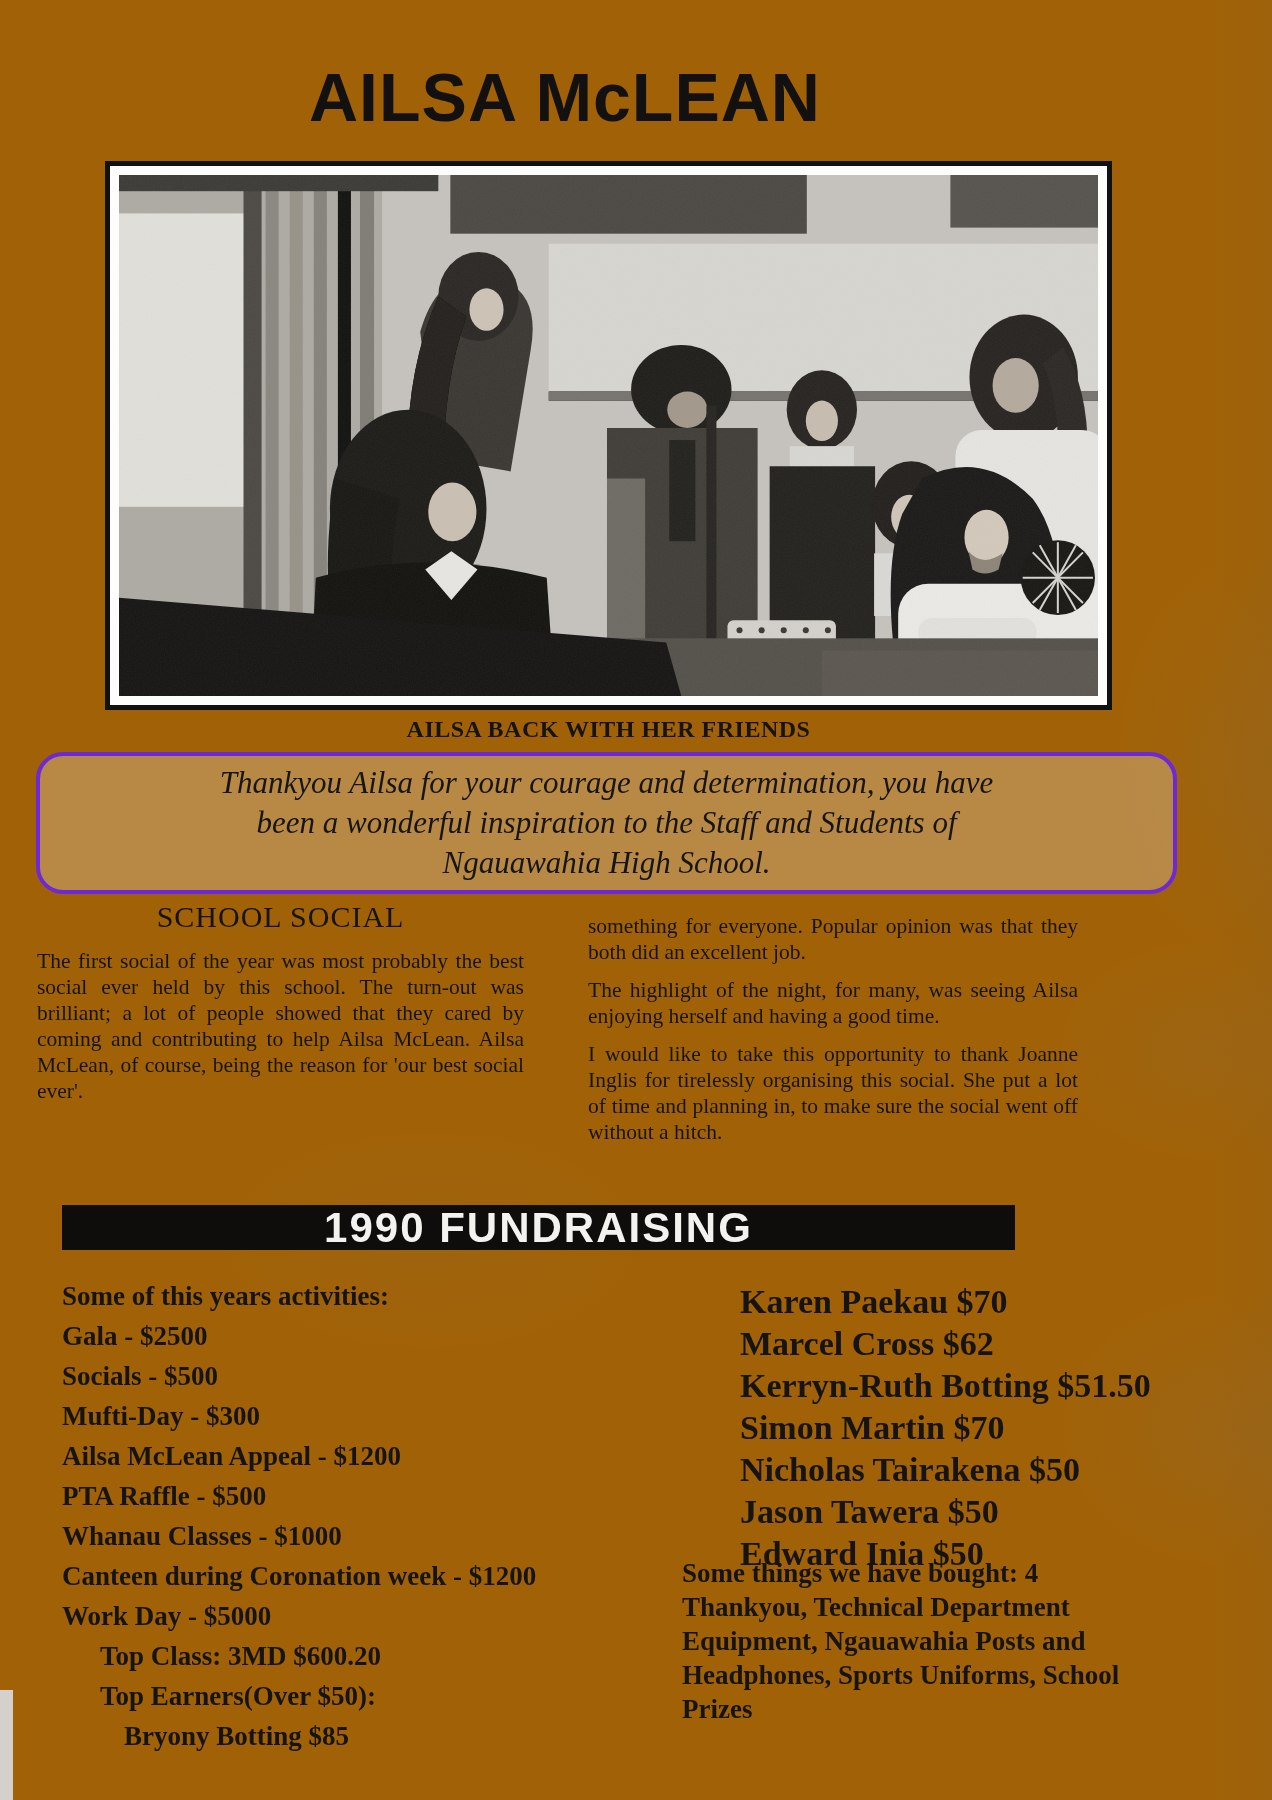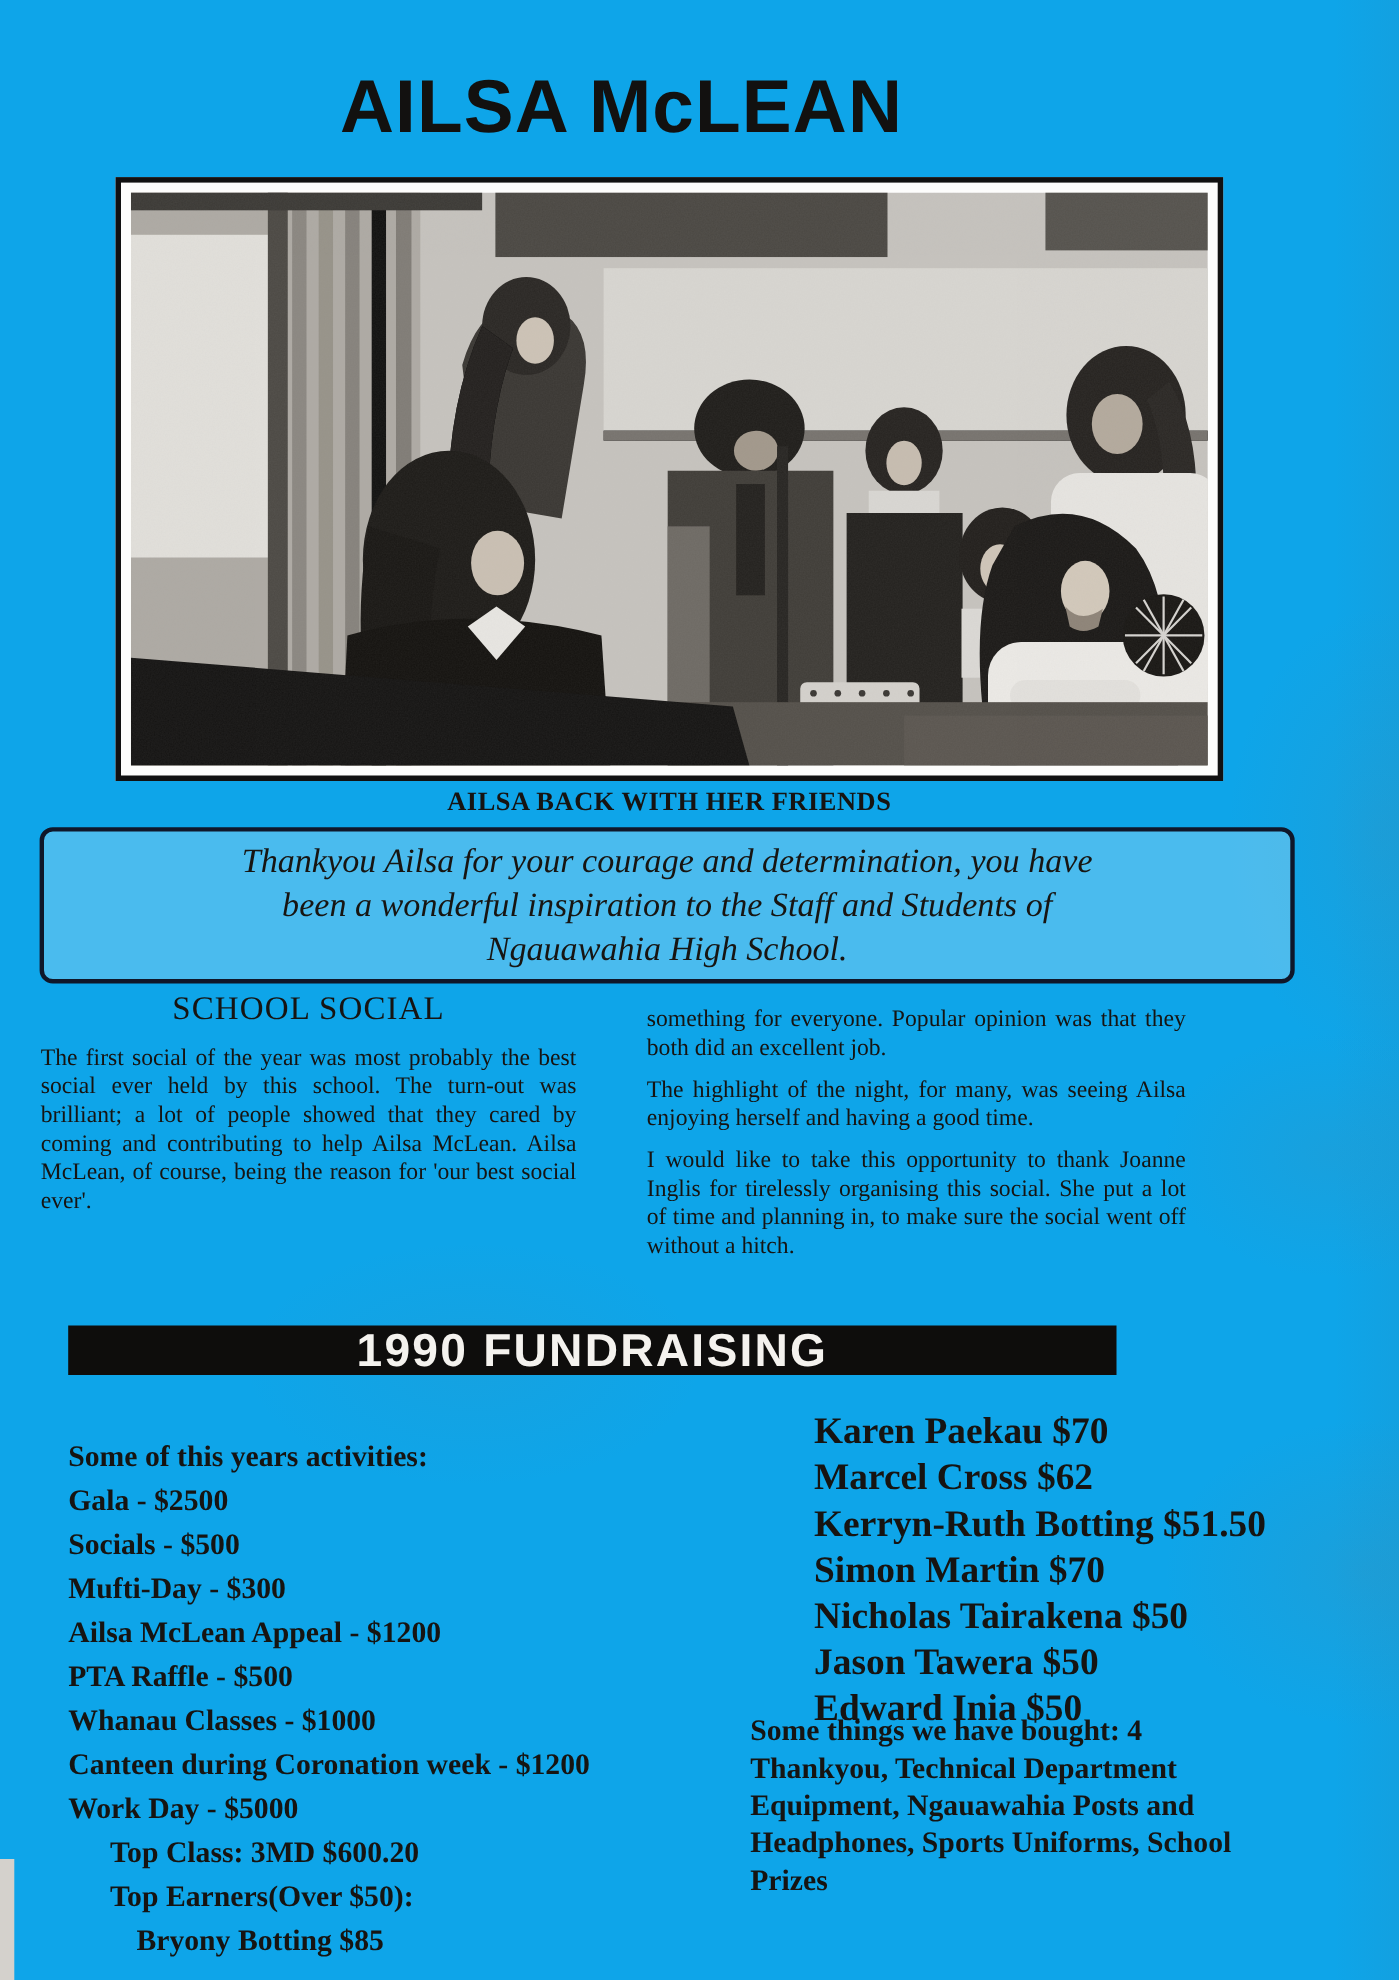--- a/index.html
+++ b/index.html
@@ -1,18 +1,18 @@
 <!DOCTYPE html>
 <html><head>
 <meta charset="utf-8">
 <style>
   html,body{margin:0;padding:0;background:#e8e6e2;}
   .page{
     position:relative;width:1272px;height:1800px;margin:0 auto;
-    background:#0ea5e9;
+    background:#a16207;
     font-family:"Liberation Serif", serif;
     color:#161412;overflow:hidden;
   }
   
   .scan-shade{position:absolute;inset:0;pointer-events:none;
     background:
       radial-gradient(220px 160px at 1210px 1050px, rgba(120,118,114,0.10), rgba(0,0,0,0) 70%),
       radial-gradient(260px 200px at 1240px 1430px, rgba(120,118,114,0.12), rgba(0,0,0,0) 70%),
       radial-gradient(200px 300px at 1255px 760px,  rgba(120,118,114,0.10), rgba(0,0,0,0) 70%),
       radial-gradient(300px 160px at 430px 1240px,  rgba(120,118,114,0.07), rgba(0,0,0,0) 70%),
@@ -32,21 +32,21 @@
   }
   .photo-frame svg{display:block;width:100%;height:100%;}
 
   .photo-caption{
     position:absolute;left:105px;top:716px;width:1007px;text-align:center;
     font-size:24px;font-weight:600;letter-spacing:0.5px;
   }
 
   .tribute-box{
     position:absolute;left:36px;top:752px;width:1141px;height:142px;
-    border:4px solid #0f172a;border-radius:12px;box-sizing:border-box;
+    border:4px solid #6d28d9;border-radius:27px;box-sizing:border-box;
     display:flex;flex-direction:column;justify-content:center;align-items:center;
     background:rgba(255,255,255,0.25);
   }
   .tribute-line{
     font-style:italic;font-size:31px;line-height:40px;text-align:center;color:#171512;
   }
 
   .col{position:absolute;font-size:21.5px;line-height:26px;text-align:justify;}
   .col-left{left:37px;top:900px;width:487px;}
   .col-right{left:588px;top:900px;width:490px;}
@@ -60,21 +60,21 @@
   .banner{
     position:absolute;left:62px;top:1205px;width:953px;height:45px;background:#0e0d0c;
     display:flex;align-items:center;justify-content:center;
   }
   .banner-text{
     font-family:"Liberation Sans", sans-serif;font-weight:900;font-size:42px;
     color:#f4f2ee;letter-spacing:2px;
   }
 
   .fund-left{position:absolute;left:62px;top:1276px;width:560px;
-    font-size:27px;font-weight:600;margin-top:28px;}
+    font-size:27px;font-weight:600;}
   .fund-left .item{height:40px;line-height:40px;white-space:nowrap;}
   .item.ind-1{padding-left:38px;}
   .item.ind-2{padding-left:62px;}
 
   .fund-right{position:absolute;left:740px;top:1281px;width:470px;
     font-size:34px;font-weight:600;}
   .fund-right .name{height:42px;line-height:42px;white-space:nowrap;}
 
   .bought-note{
     position:absolute;left:682px;top:1556px;width:470px;

